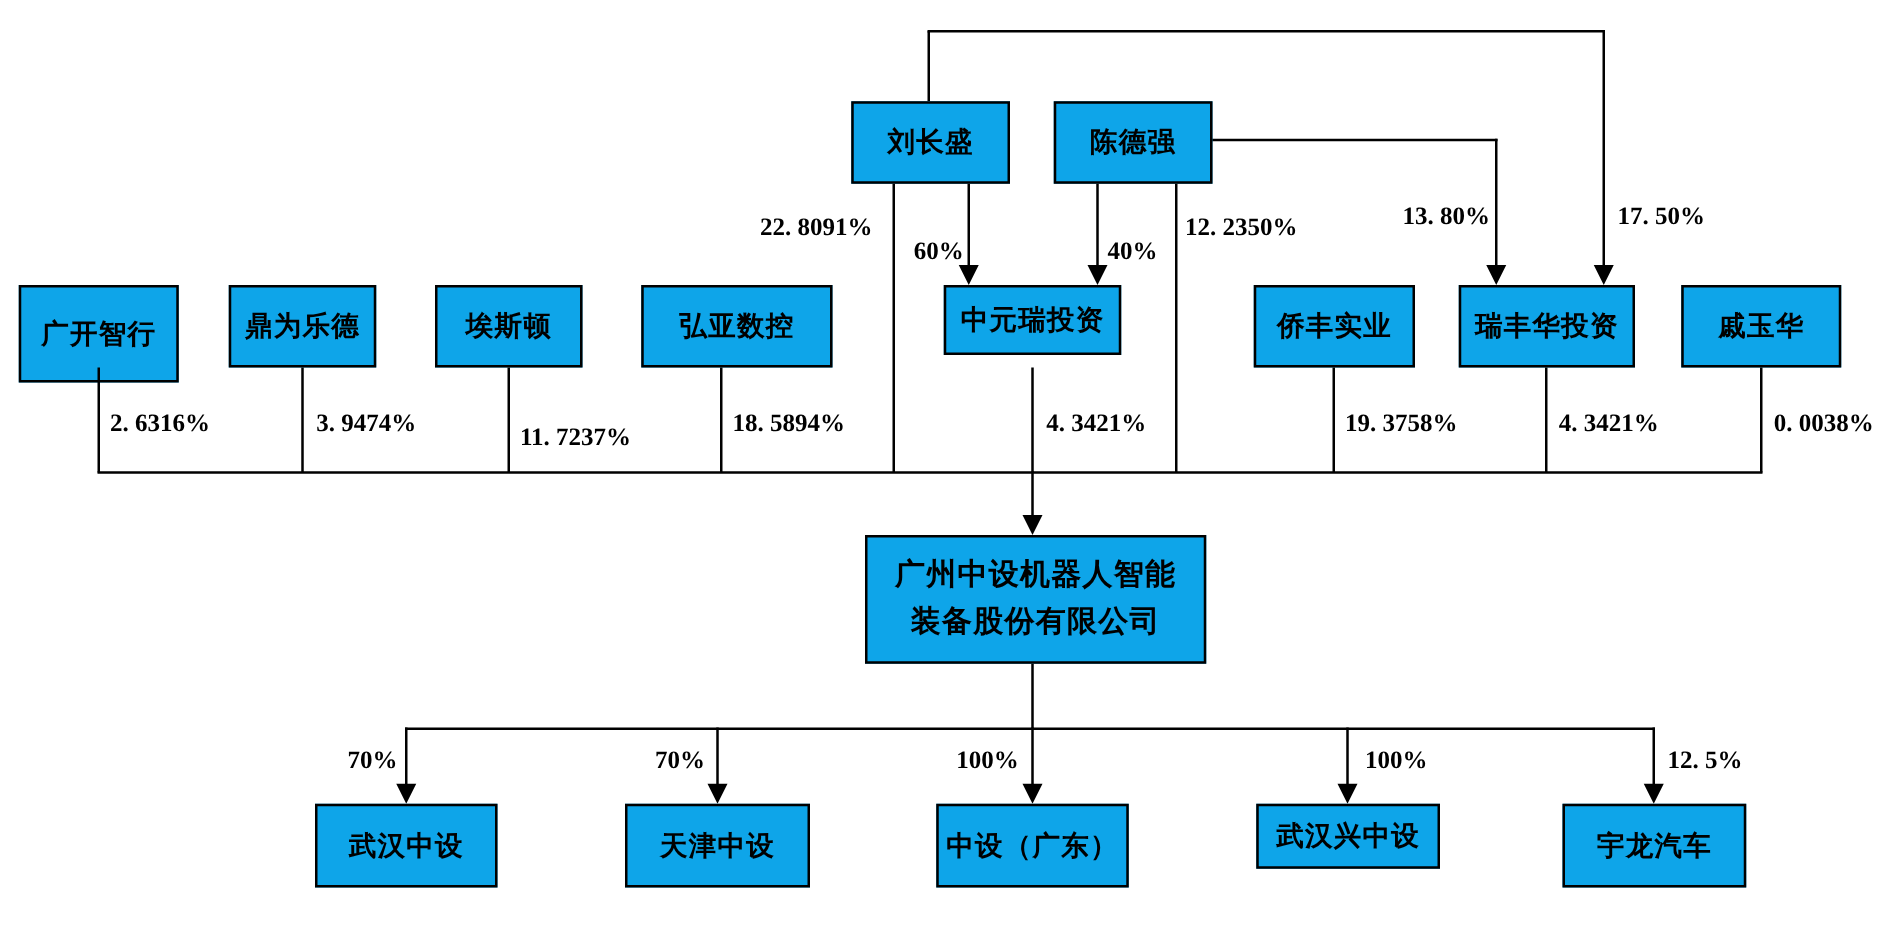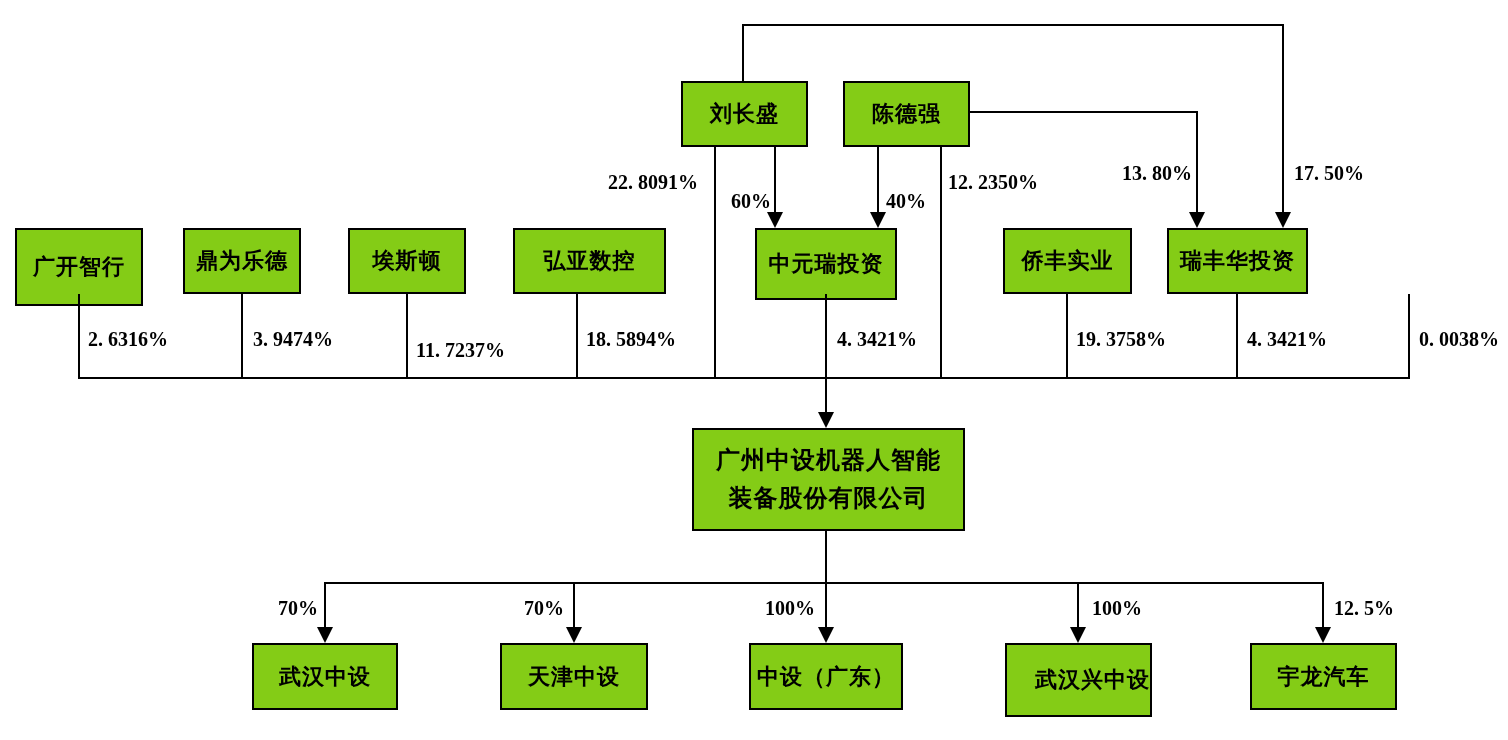--- a/index.html
+++ b/index.html
@@ -8,21 +8,21 @@
     width: 1508px;
     height: 740px;
     background: #ffffff;
     font-family: "Liberation Serif", "DejaVu Serif", serif;
     color: #000;
     overflow: hidden;
   }
   .node {
     position: absolute;
     border: 2px solid #000;
-    background: #84cc16;
+    background: #0ea5e9;
     display: flex;
     align-items: center;
     justify-content: center;
     font-weight: bold;
     font-size: 22px;
     letter-spacing: 1px;
     text-align: center;
     box-sizing: border-box;
   }
   .node.company {
@@ -90,28 +90,31 @@
   </div>
   <div class="node" style="left:183px; top:228px; width:118px; height:66px;">
     <span>鼎为乐德</span>
   </div>
   <div class="node" style="left:348px; top:228px; width:118px; height:66px;">
     <span>埃斯顿</span>
   </div>
   <div class="node" style="left:513px; top:228px; width:153px; height:66px;">
     <span>弘亚数控</span>
   </div>
-  <div class="node" style="left:755px; top:228px; width:142px; height:72px;">
+  <div class="node" style="left:755px; top:228px; width:142px; height:56px;">
     <span>中元瑞投资</span>
   </div>
   <div class="node" style="left:1003px; top:228px; width:129px; height:66px;">
     <span>侨丰实业</span>
   </div>
   <div class="node" style="left:1167px; top:228px; width:141px; height:66px;">
     <span>瑞丰华投资</span>
+  </div>
+  <div class="node" style="left:1345px; top:228px; width:128px; height:66px;">
+    <span>戚玉华</span>
   </div>
 
   <div class="vline" style="left:78px; top:294px; height:84px;"></div>
   <div class="pct" style="left:88px; top:328px;">2. 6316%</div>
 
   <div class="vline" style="left:241px; top:294px; height:84px;"></div>
   <div class="pct" style="left:253px; top:328px;">3. 9474%</div>
 
   <div class="vline" style="left:406px; top:294px; height:84px;"></div>
   <div class="pct" style="left:416px; top:328px;margin-top:11px;">11. 7237%</div>
@@ -165,20 +168,20 @@
 
   <div class="node" style="left:252px; top:643px; width:146px; height:67px;">
     <span>武汉中设</span>
   </div>
   <div class="node" style="left:500px; top:643px; width:148px; height:67px;">
     <span>天津中设</span>
   </div>
   <div class="node" style="left:749px; top:643px; width:154px; height:67px;">
     <span>中设（广东）</span>
   </div>
-  <div class="node" style="left:1005px; top:643px; width:147px; height:74px;justify-content:flex-end;">
+  <div class="node" style="left:1005px; top:643px; width:147px; height:52px;">
     <span>武汉兴中设</span>
   </div>
   <div class="node" style="left:1250px; top:643px; width:147px; height:67px;">
     <span>宇龙汽车</span>
   </div>
 
 </div>
 
 </body></html>

